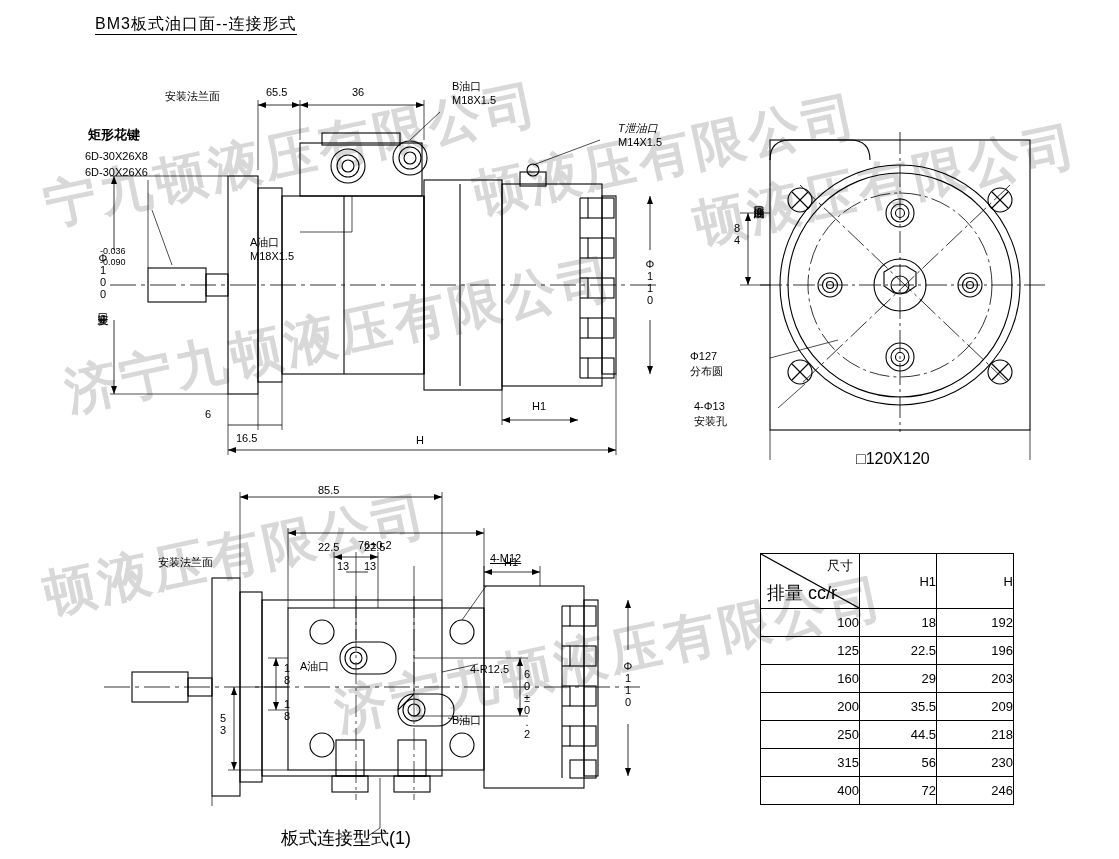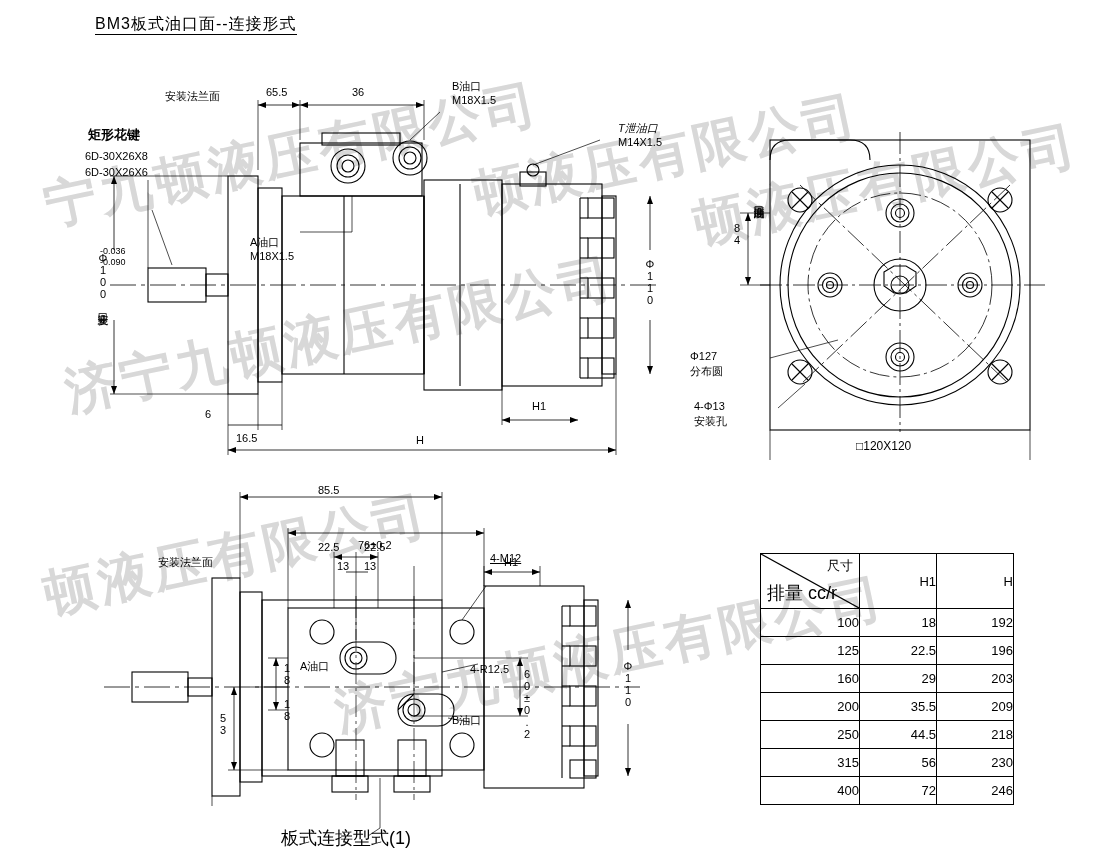--- a/index.html
+++ b/index.html
@@ -365,21 +365,21 @@
   <div class="lbl" style="left:416px;top:434px;">H</div>
   <div class="lbl" style="left:205px;top:408px;">6</div>
   <div class="lbl" style="left:236px;top:396px;margin-top:36px;">16.5</div>
 
   <div class="vert" style="left:730px;top:222px;">84</div>
   <div class="vert" style="left:752px;top:198px;">油口面高度</div>
   <div class="lbl" style="left:690px;top:350px;">Φ127</div>
   <div class="lbl" style="left:690px;top:365px;">分布圆</div>
   <div class="lbl" style="left:694px;top:400px;">4-Φ13</div>
   <div class="lbl" style="left:694px;top:415px;">安装孔</div>
-  <div class="lbl" style="left:856px;top:440px;font-size:12px;">□120X120</div>
+  <div class="lbl" style="left:856px;top:452px;font-size:16px;">□120X120</div>
 
   <div class="lbl" style="left:158px;top:556px;">安装法兰面</div>
   <div class="lbl" style="left:318px;top:484px;">85.5</div>
   <div class="lbl" style="left:358px;top:519px;margin-top:20px;">76±0.2</div>
   <div class="lbl" style="left:318px;top:541px;">22.5</div>
   <div class="lbl" style="left:364px;top:541px;">22.5</div>
   <div class="lbl" style="left:337px;top:560px;">13</div>
   <div class="lbl" style="left:364px;top:560px;">13</div>
   <div class="lbl" style="left:490px;top:552px;text-decoration:underline;">4-M12</div>
   <div class="lbl" style="left:470px;top:663px;">4-R12.5</div>

